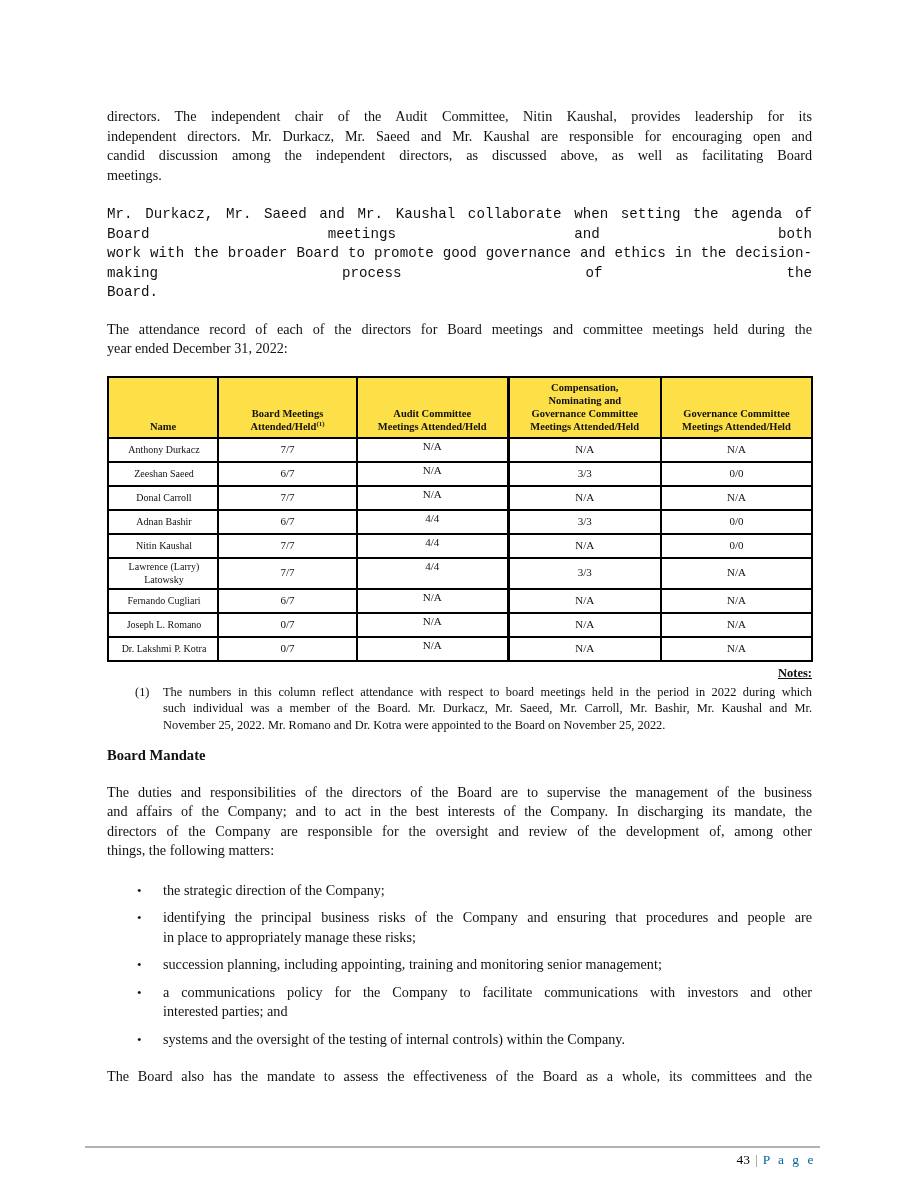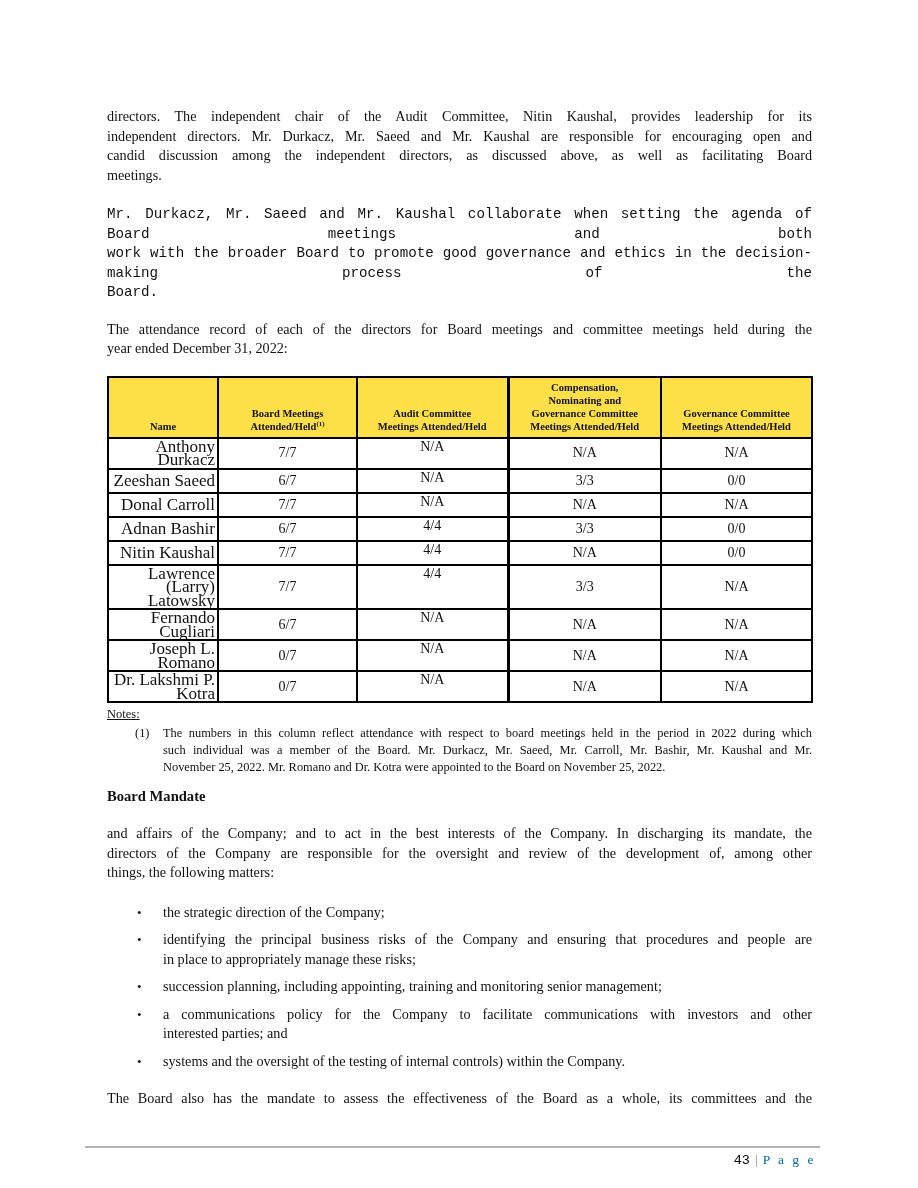--- a/index.html
+++ b/index.html
@@ -16,49 +16,49 @@
   .note-text .line,.btext .line{min-height:inherit;}
 
   
   table.att{border-collapse:collapse;table-layout:fixed;width:704px;margin:17px 0 4px 0;}
   .att th,.att td{border:2px solid #000;}
   .att th{
     background:#fde047;font-weight:bold;font-size:10.5px;line-height:13px;
     text-align:center;vertical-align:bottom;padding:3px 4px 4px 4px;height:47px;
   }
   .att th .hline{text-align:center;}
-  .att td{font-size:14px;line-height:13.5px;text-align:center;vertical-align:middle;padding:1px 2px;height:20px;}
-  .att td.c0{text-align:right;font-size:17px;padding-left:4px;}
+  .att td{font-size:11px;line-height:13.5px;text-align:center;vertical-align:middle;padding:1px 2px;height:20px;}
+  .att td.c0{text-align:center;font-size:10px;padding-left:4px;}
   .att td.c2{vertical-align:top;}
   .att th.c3,.att td.c3{border-left:3px solid #000;}
   .att sup{font-size:7px;line-height:0;}
 
   
   .notes{margin-bottom:13px;}
-  .notes-label{font-size:12.5px;font-weight:normal;text-decoration:underline;margin:0 0 3px 0;}
+  .notes-label{font-size:12.5px;font-weight:bold;text-decoration:underline;margin:0 0 3px 0;text-align:right;}
   .note-item{display:flex;padding-left:28px;font-size:12.4px;line-height:16.8px;}
   .note-num{flex:0 0 28px;}
   .note-text{flex:1;}
   .note-text .line{min-height:16.8px;}
 
   
   .mandate-heading{font-size:14.6px;font-weight:bold;margin:0 0 19px 0;}
   .bullets{padding-left:30px;margin:8px 0 0 0;}
   .bullet-row{display:flex;font-size:14.2px;line-height:19.5px;margin-bottom:8px;}
   .dot{flex:0 0 26px;font-size:13px;}
   .btext{flex:1;}
   .closing{margin-top:18px;}
 
   
   .footer{
     position:absolute;left:85px;top:1146px;width:735px;
     border-top:2px solid #b3b3b3;padding-top:4px;text-align:right;
     font-size:13.5px;padding-right:4px;box-sizing:border-box;
   }
-  .footer .num{color:#000000;font-family:Liberation Mono, monospace;}
+  .footer .num{color:#000000;}
   .footer .sep{color:#8a8a8a;padding:0 5px;}
   .footer .pword{color:#0369a1;letter-spacing:2.5px;}
 </style>
 </head>
 <body>
 
 <div class="page">
   <div class="content">
 
     <div class="para">
@@ -189,20 +189,21 @@
               <div class="line j">such individual was a member of the Board. Mr. Durkacz, Mr. Saeed, Mr. Carroll, Mr. Bashir, Mr. Kaushal and Mr.</div>
               <div class="line">November 25, 2022. Mr. Romano and Dr. Kotra were appointed to the Board on November 25, 2022.</div>
             </div>
           </div>
         </div>
     </div>
 
     <div class="mandate-heading">Board Mandate</div>
 
     <div class="para">
+        <div class="line j">The duties and responsibilities of the directors of the Board are to supervise the management of the business</div>
         <div class="line j">and affairs of the Company; and to act in the best interests of the Company. In discharging its mandate, the</div>
         <div class="line j">directors of the Company are responsible for the oversight and review of the development of, among other</div>
         <div class="line">things, the following matters:</div>
       </div>
 
     <div class="bullets">
         <div class="bullet-row">
           <div class="dot">•</div>
           <div class="btext">
             <div class="line">the strategic direction of the Company;</div>

